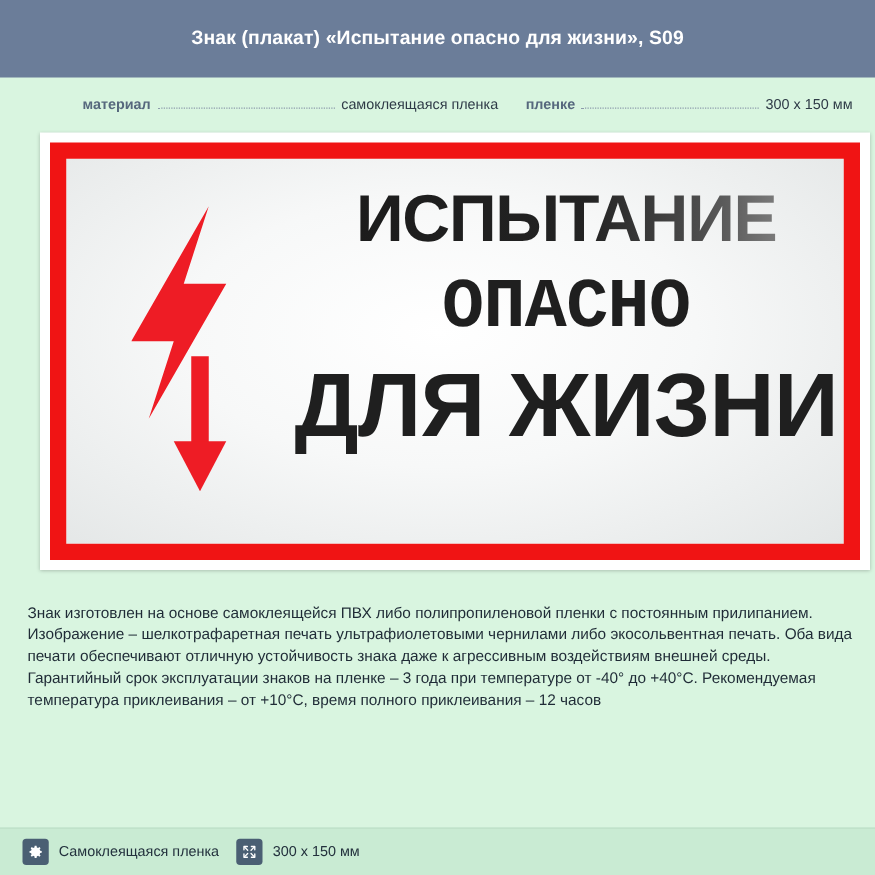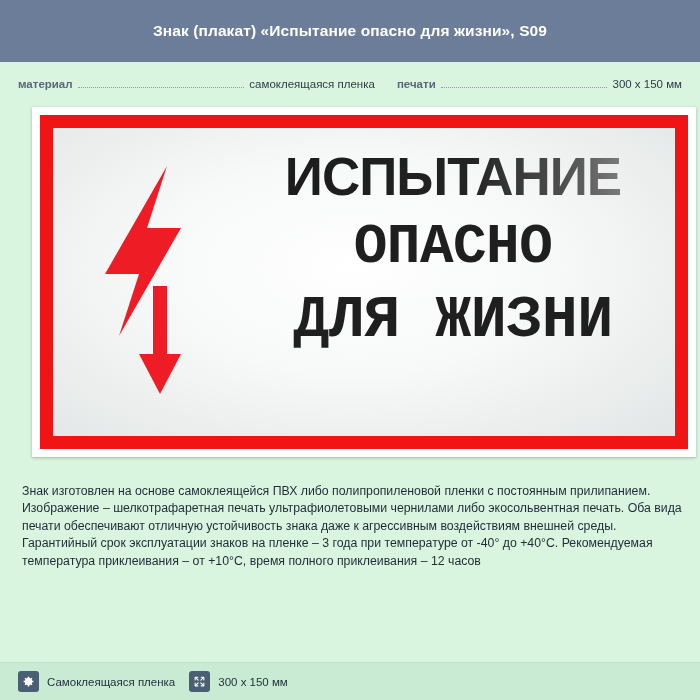--- a/index.html
+++ b/index.html
@@ -40,20 +40,21 @@
     letter-spacing: 0.1px;
   }
   
   .specs {
     display: flex;
     align-items: baseline;
     padding: 16px 18px 12px 18px;
     font-size: 11.5px;
     color: #3b4a5a;
     gap: 0;
+    margin-left: 48px;
   }
   .spec-block {
     display: flex;
     align-items: baseline;
     flex: 1 1 auto;
     min-width: 0;
     white-space: nowrap;
   }
   .spec-block.second {
     padding-left: 22px;
@@ -132,23 +133,23 @@
     font-family: Liberation Mono, monospace;
     font-weight: bold;
     font-size: 56px;
     letter-spacing: -0.5px;
     line-height: 1.05;
     color: #1f1f1f;
     margin-top: 14px;
     white-space: nowrap;
   }
   .line3 {
-    font-family: Liberation Mono, monospace;
-    font-weight: bold;
-    font-size: 60px;
+    font-family: Liberation Sans, sans-serif;
+    font-weight: bold;
+    font-size: 72px;
     letter-spacing: -0.5px;
     line-height: 1.05;
     color: #1f1f1f;
     margin-top: 12px;
     white-space: nowrap;
   }
   
   .description {
     padding: 26px 18px 0 22px;
     font-size: 12.3px;
@@ -197,21 +198,21 @@
     <div class="header-title">Знак (плакат) «Испытание опасно для жизни», S09</div>
   </div>
 
   <div class="specs">
     <div class="spec-block">
       <span class="spec-label">материал</span>
       <span class="dots"></span>
       <span class="spec-value">самоклеящаяся пленка</span>
     </div>
     <div class="spec-block second">
-      <span class="spec-label">печати</span>
+      <span class="spec-label">пленке</span>
       <span class="dots"></span>
       <span class="spec-value">300 x 150 мм</span>
     </div>
   </div>
 
   <div class="sign-wrap">
     <div class="sign">
       <div class="sign-inner">
 
         <svg class="bolt" viewBox="0 0 110 230">

